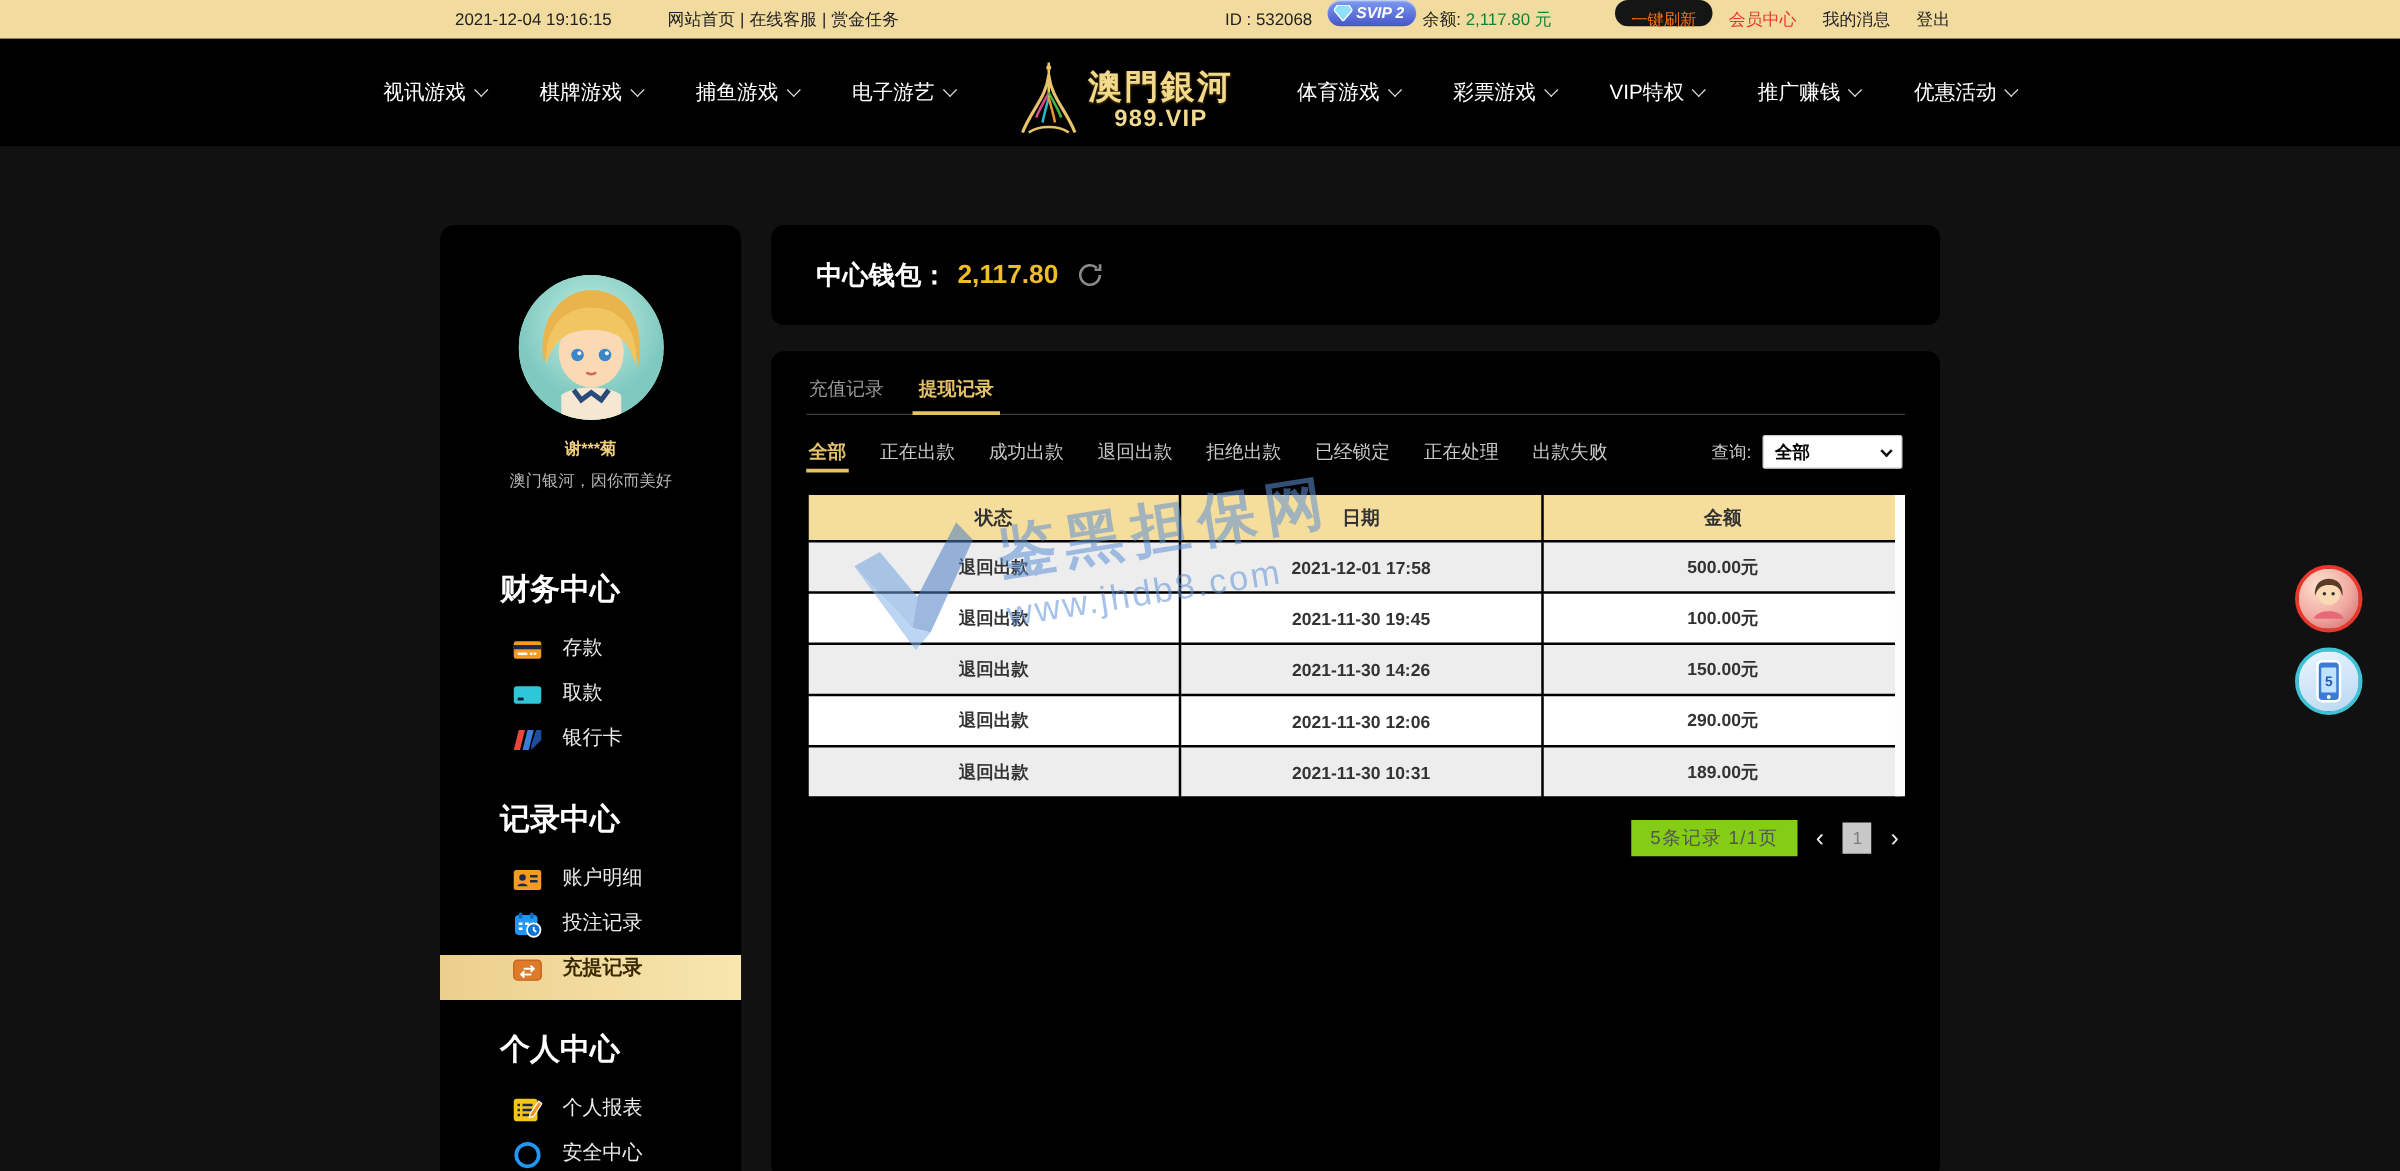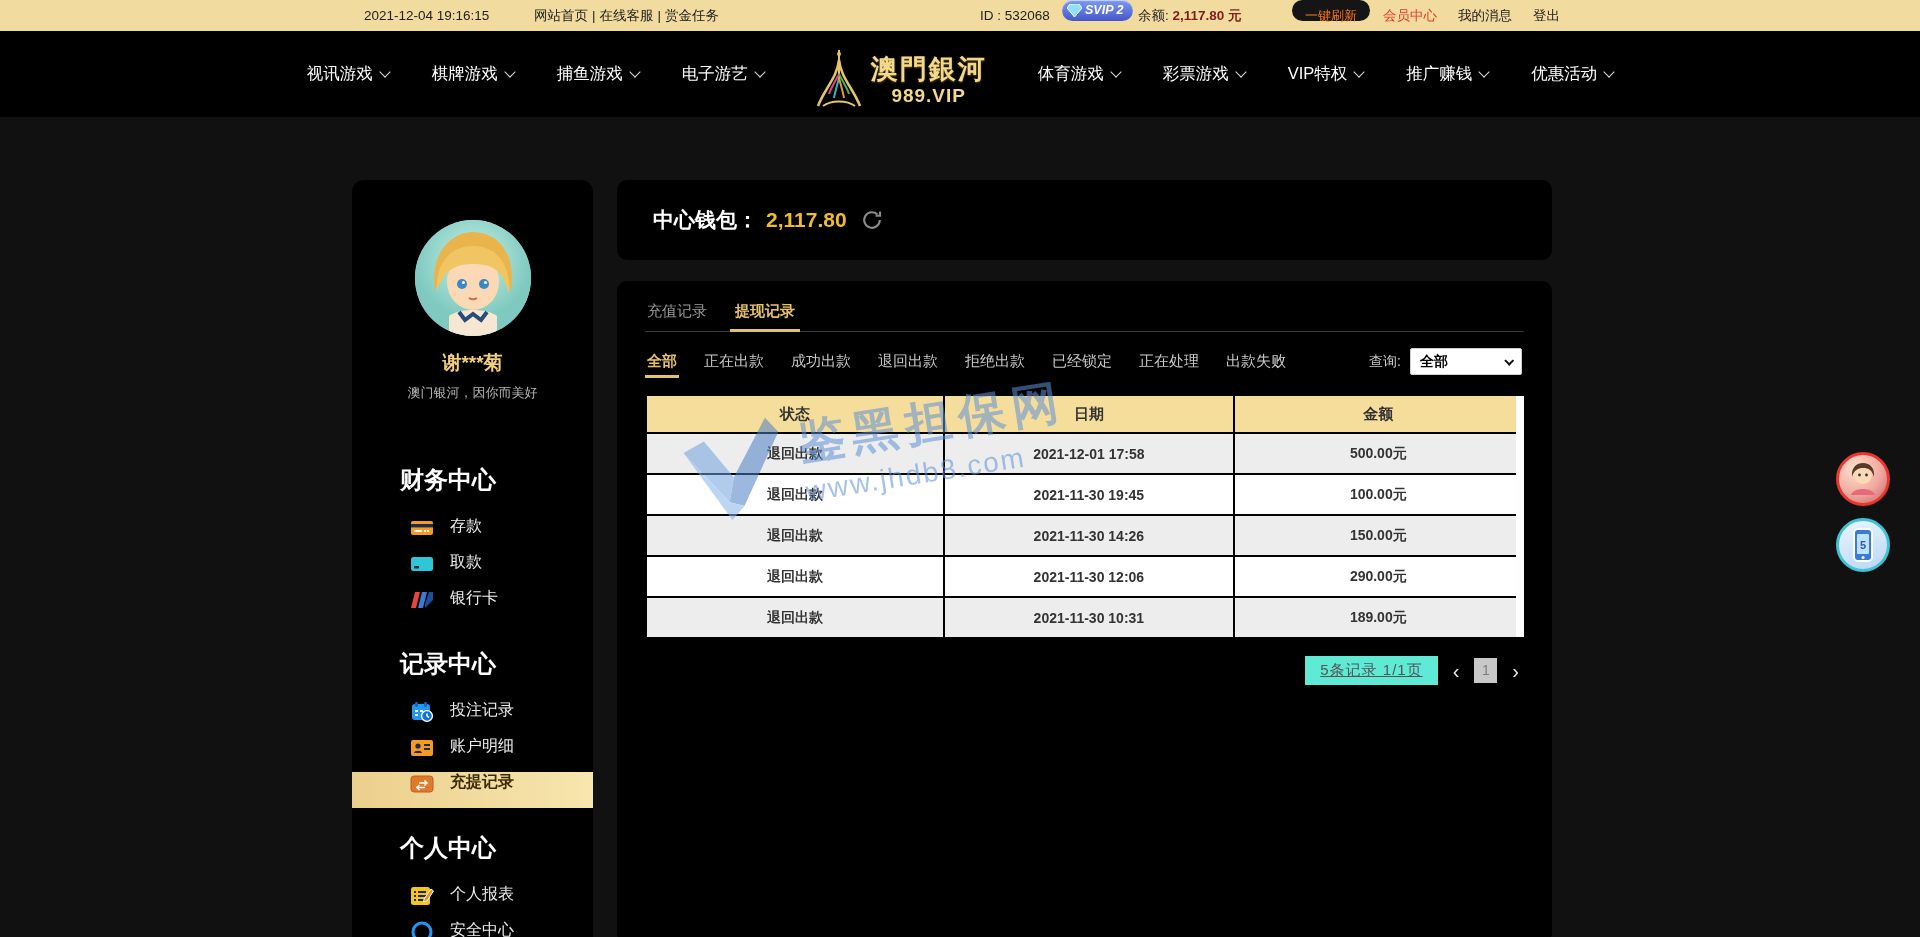--- a/index.html
+++ b/index.html
@@ -10,21 +10,21 @@
   .topbar { position:absolute; top:0; left:0; width:1920px; height:31px; background:#f2db9e; font-size:13.5px; color:#222; }
   .topbar .tb { position:absolute; top:0; line-height:31px; white-space:nowrap;margin-left:12px; }
   .tb-datetime { left:352px; }
   .tb-links { left:522px; }
   .tb-links span { margin:0 4px; }
   .tb-id { left:968px; }
   .tb-badge { left:1050px; top:5px; height:21px; line-height:21px; display:flex; align-items:center; gap:3px;
               padding:0 10px 0 5px; border-radius:11px; background:linear-gradient(180deg,#7d9bf2,#4656c9);
               color:#fff; font-weight:700; font-style:italic; font-size:12.5px; box-shadow:inset 0 1px 1px rgba(255,255,255,.6); }
   .tb-balance { left:1126px; }
-  .tb-balance b { color:#7f1d1d; font-weight:700; }
+  .tb-balance b { color:#15803d; font-weight:400; }
   .tb-refresh { left:1280px; top:5px; height:21px; line-height:21px; padding:0 13px; border-radius:11px;
                 background:#151515; color:#f97316; font-size:13px; cursor:pointer; border:none; }
   .tb-member { left:1371px; color:#e8372c; cursor:pointer; }
   .tb-msg { left:1446px; cursor:pointer; }
   .tb-logout { left:1521px; cursor:pointer; }
 
   
   .navbar { position:absolute; top:31px; left:0; width:1920px; height:86px; background:#000;
             display:flex; justify-content:center; align-items:center; gap:31px; }
   .nav-item { display:flex; align-items:center; color:#fff; font-size:16.5px; cursor:pointer; padding:0 6px; }
@@ -32,21 +32,21 @@
           transform:rotate(45deg); margin-left:8px; margin-top:-4px; }
   .logo { display:flex; align-items:center; gap:8px; margin:0 14px; padding-top:10px; }
   .logo-txt { display:flex; flex-direction:column; align-items:center; }
   .logo-title { color:#f3d98c; font-size:27px; letter-spacing:2px; font-weight:700; text-shadow:0 1px 2px #6b5010; }
   .logo-sub { color:#f3d98c; font-size:19px; font-weight:700; letter-spacing:1px; margin-top:-2px; }
 
   
   .sidebar { position:absolute; left:352px; top:180px; width:241px; height:757px; background:#000;
              border-radius:12px 12px 0 0; overflow:hidden; }
   .avatar { width:116px; height:116px; border-radius:50%; margin:40px auto 0; overflow:hidden; background:#9fe0d8; }
-  .username { text-align:center; color:#f2d07e; font-size:19px; font-weight:700; margin-top:14px; }
+  .username { text-align:center; color:#f2d07e; font-size:13px; font-weight:700; margin-top:14px; }
   .tagline { text-align:center; color:#b5b5b5; font-size:13px; margin-top:8px; }
   .side-heading { color:#fff; font-size:24px; font-weight:700; padding-left:48px; margin-top:64px; height:28px; line-height:28px; }
   .side-heading.h2 { margin-top:26px; }
   .side-group { margin-top:22px; }
   .side-item { display:flex; align-items:flex-start; gap:16px; height:36px; padding-left:58px;
                color:#ececec; font-size:16px; cursor:pointer; }
   .side-item.active { background:linear-gradient(90deg,#eccf8d,#f7e6ae); color:#3a2b05; font-weight:700; }
   .side-ico { width:24px; height:24px; flex:0 0 24px; display:flex; align-items:center; justify-content:center; }
 
   
@@ -77,21 +77,21 @@
   .table-wrap { position:relative; margin-top:19px; }
   table { width:100%; border-collapse:collapse; table-layout:fixed; }
   th { background:#f5dd9b; color:#333; font-size:15px; font-weight:600; height:38px; border:2px solid #000; }
   td { height:41px; text-align:center; color:#333; font-size:14px; font-weight:700; border:2px solid #000; }
   tbody tr:nth-child(odd) td { background:#ededed; }
   tbody tr:nth-child(even) td { background:#fff; }
   .col1 { width:34%; } .col2 { width:33%; } .col3 { width:33%; }
   .scroll-strip { position:absolute; top:2px; bottom:2px; right:0px; width:8px; background:#fdfdfd; }
 
   .pagination { display:flex; justify-content:flex-end; align-items:center; gap:13px; margin-top:17px; padding-right:3px; }
-  .pg-summary { background:#5eead4; color:#555; font-size:15px; padding:5px 15px; letter-spacing:1px;text-decoration:underline; }
+  .pg-summary { background:#84cc16; color:#555; font-size:15px; padding:5px 15px; letter-spacing:1px; }
   .pg-arrow { color:#eee; font-size:20px; line-height:20px; cursor:pointer; padding:0 2px; }
   .pg-page { background:#c8c8c8; color:#7d7d7d; width:23px; height:25px; line-height:25px; text-align:center; font-size:14px; cursor:pointer; }
 
   
   .watermark { position:absolute; left:62px; top:112px; display:flex; align-items:center; gap:16px;
                transform:rotate(-9deg); opacity:.55; color:#5f92d8; pointer-events:none; z-index:6; }
   .wm-text { display:flex; flex-direction:column; }
   .wm-title { font-size:47px; font-weight:700; letter-spacing:7px; }
   .wm-url { font-size:28px; letter-spacing:2px; margin-top:2px; }
 
@@ -239,44 +239,44 @@
           </svg>
       </span>
       <span>银行卡</span>
     </div>
   </div>
 
   <div class="side-heading h2">记录中心</div>
   <div class="side-group">
     <div class="side-item">
       <span class="side-ico">
+        <svg width="24" height="20" viewBox="0 0 24 20">
+            <rect x="1" y="2" width="22" height="16" rx="2" fill="#f59a23"></rect>
+            <circle cx="8" cy="8" r="2.6" fill="#1d2a4a"></circle>
+            <path d="M4 15 C4 12 12 12 12 15Z" fill="#1d2a4a"></path>
+            <rect x="14" y="6" width="6" height="2" fill="#1d2a4a"></rect>
+            <rect x="14" y="10" width="6" height="2" fill="#1d2a4a"></rect>
+          </svg>
+      </span>
+      <span>账户明细</span>
+    </div>
+    <div class="side-item">
+      <span class="side-ico">
         <svg width="24" height="22" viewBox="0 0 24 22">
             <rect x="2" y="3" width="18" height="16" rx="3" fill="#2196f3"></rect>
             <rect x="5" y="1" width="3" height="5" rx="1.4" fill="#1565c0"></rect>
             <rect x="14" y="1" width="3" height="5" rx="1.4" fill="#1565c0"></rect>
             <rect x="5" y="9" width="3" height="2" fill="#fff"></rect>
             <rect x="10" y="9" width="3" height="2" fill="#fff"></rect>
             <rect x="5" y="13" width="3" height="2" fill="#fff"></rect>
             <circle cx="17" cy="15" r="5.4" fill="#0d74d6" stroke="#fff" stroke-width="1.4"></circle>
             <path d="M17 12.5 L17 15 L19 16.6" stroke="#fff" stroke-width="1.5" fill="none"></path>
           </svg>
       </span>
       <span>投注记录</span>
-    </div>
-    <div class="side-item">
-      <span class="side-ico">
-        <svg width="24" height="20" viewBox="0 0 24 20">
-            <rect x="1" y="2" width="22" height="16" rx="2" fill="#f59a23"></rect>
-            <circle cx="8" cy="8" r="2.6" fill="#1d2a4a"></circle>
-            <path d="M4 15 C4 12 12 12 12 15Z" fill="#1d2a4a"></path>
-            <rect x="14" y="6" width="6" height="2" fill="#1d2a4a"></rect>
-            <rect x="14" y="10" width="6" height="2" fill="#1d2a4a"></rect>
-          </svg>
-      </span>
-      <span>账户明细</span>
     </div>
     <div class="side-item active">
       <span class="side-ico">
         <svg width="24" height="20" viewBox="0 0 24 20">
             <rect x="1" y="2" width="22" height="16" rx="3" fill="#dd7b2a"></rect>
             <rect x="1" y="2" width="22" height="16" rx="3" fill="none" stroke="#c2611a" stroke-width="1"></rect>
             <path d="M9 9 L17 9 M14.5 6.5 L17 9 L14.5 11.5" stroke="#fff" stroke-width="1.6" fill="none"></path>
             <path d="M15 13.5 L7 13.5 M9.5 11 L7 13.5 L9.5 16" stroke="#fff" stroke-width="1.6" fill="none"></path>
           </svg>
       </span>

